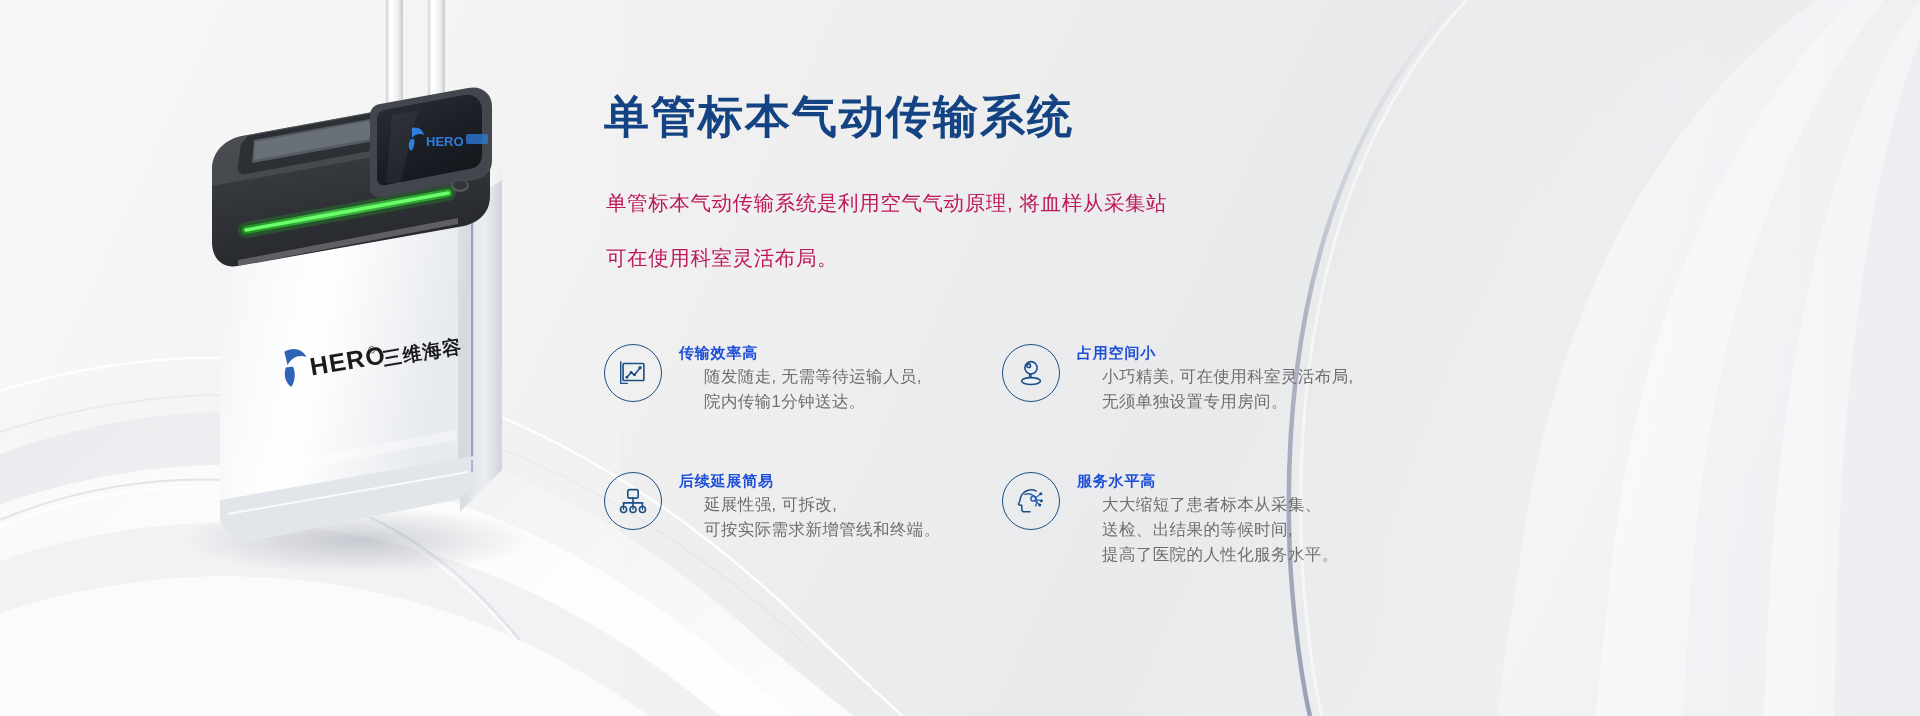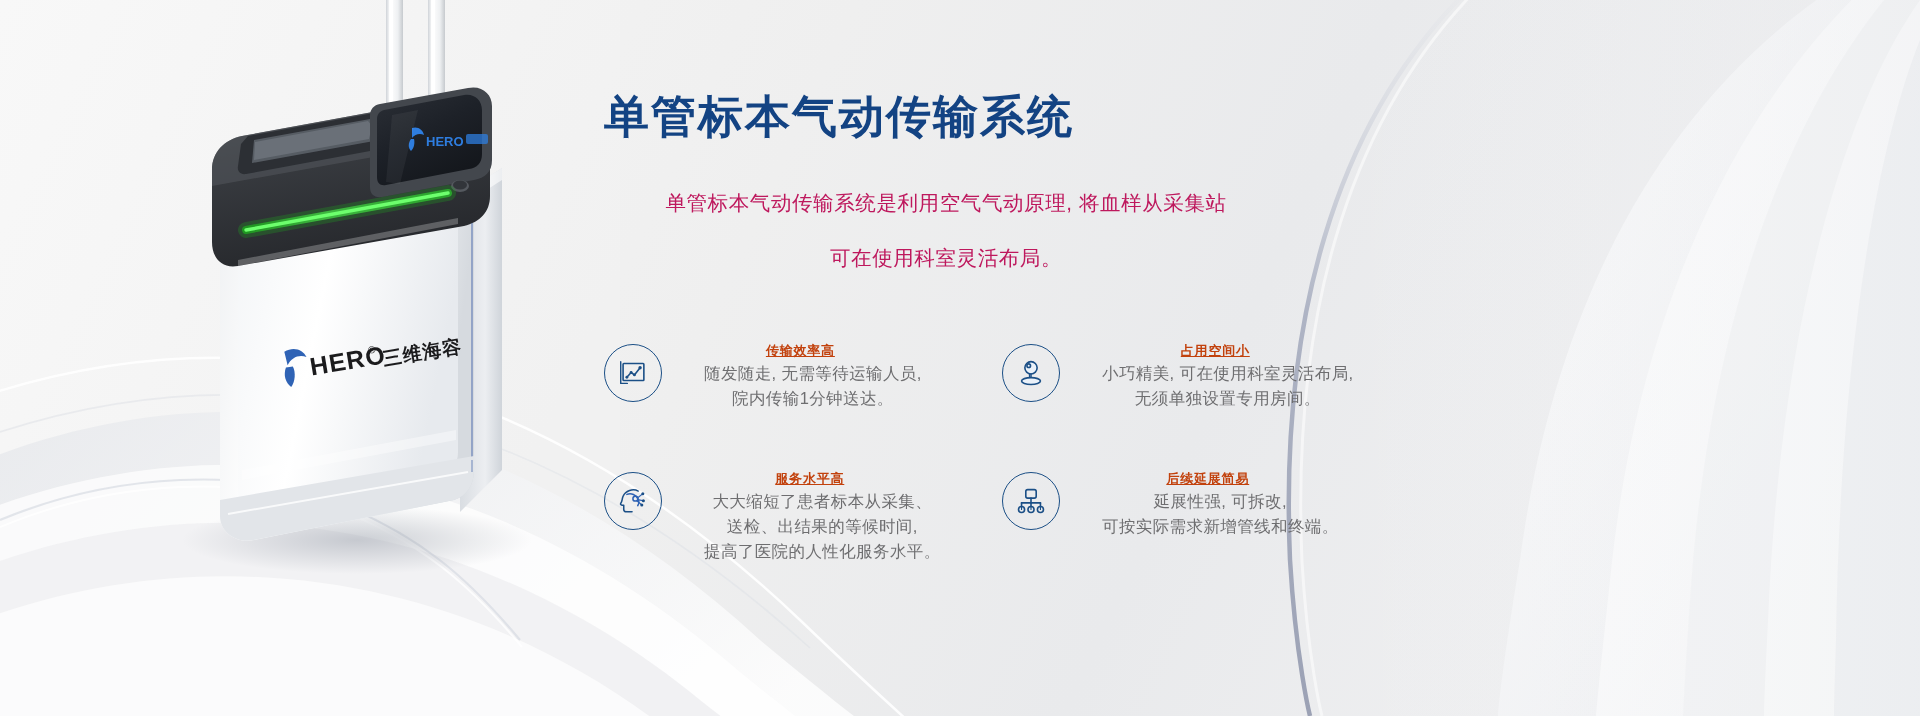--- a/index.html
+++ b/index.html
@@ -13,21 +13,21 @@
   
   .bg { position:absolute; inset:0; overflow:hidden;
         background:linear-gradient(115deg,#f7f7f7 0%,#efefef 38%,#e9eaec 62%,#f3f3f4 100%); }
   .bg svg { position:absolute; inset:0; width:1920px; height:716px; display:block; }
 
   
   .machine { position:absolute; left:142px; top:0px; width:470px; height:716px; }
   .machine svg { width:100%; height:100%; display:block; }
 
   
-  .content { position:absolute; left:604px; top:0; width:1290px; height:660px;text-align:center; }
+  .content { position:absolute; left:604px; top:0; width:1290px; height:660px; }
 
   .title {
     position:absolute; left:0; top:92px;
     font-size:45px; font-weight:bold; color:#134383;
     letter-spacing:2px; line-height:1.1;
     white-space:nowrap;
   }
 
   .desc { position:absolute; left:2px; top:175px; width:680px; }
   .desc-line {
@@ -46,22 +46,22 @@
   .feature { display:flex; align-items:flex-start; }
   .feat-icon {
     width:58px; height:58px; flex:0 0 58px;
     border:1.6px solid #1b4f86; border-radius:50%;
     display:flex; align-items:center; justify-content:center;
     margin-top:2px;
   }
   .feat-icon svg { width:34px; height:34px; display:block; }
   .feat-text { margin-left:17px; padding-top:0px; }
   .feat-title {
-    font-size:13px; font-weight:bold; color:#c2410c;
-    letter-spacing:0.8px; line-height:1.45; white-space:nowrap;text-decoration:underline;
+    font-size:15px; font-weight:bold; color:#1d4ed8;
+    letter-spacing:0.8px; line-height:1.45; white-space:nowrap;
   }
   .feat-line {
     font-size:16.5px; color:#6e6e70;
     letter-spacing:0.4px; line-height:1.52; white-space:nowrap;margin-left:25px;
   }
 </style>
 </head>
 <body>
 
 <div class="bg">
@@ -287,20 +287,40 @@
           <circle cx="15.6" cy="10.2" r="1.9"></circle>
           <path d="M18 19 L18 26" stroke-width="1.6"></path>
           <path d="M16.4 19.5 L16.4 26" stroke-width="1.3"></path>
           <ellipse cx="18" cy="26.5" rx="10" ry="3.6" fill="#eaf1f9"></ellipse>
         </svg>
       </span>
       <div class="feat-text">
         <div class="feat-title">占用空间小</div>
         <div class="feat-line">小巧精美, 可在使用科室灵活布局,</div>
         <div class="feat-line">无须单独设置专用房间。</div>
+      </div>
+    </div>
+
+    <div class="feature" style="margin-top:18px;">
+      <span class="feat-icon">
+        <svg viewBox="0 0 36 36" fill="none" stroke="#1b4f86" stroke-width="1.7" stroke-linecap="round" stroke-linejoin="round">
+          <rect x="12.5" y="6" width="11" height="9" rx="2"></rect>
+          <path d="M18 15 L18 20"></path>
+          <path d="M8 20 L28 20"></path>
+          <path d="M8 20 L8 24 M18 20 L18 24 M28 20 L28 24"></path>
+          <circle cx="8" cy="27" r="3.2"></circle>
+          <circle cx="18" cy="27" r="3.2"></circle>
+          <circle cx="28" cy="27" r="3.2"></circle>
+          <path d="M8 24.5 L8 27 M18 24.5 L18 27 M28 24.5 L28 27" stroke-width="1.2"></path>
+        </svg>
+      </span>
+      <div class="feat-text">
+        <div class="feat-title">后续延展简易</div>
+        <div class="feat-line">延展性强, 可拆改,</div>
+        <div class="feat-line">可按实际需求新增管线和终端。</div>
       </div>
     </div>
 
     <div class="feature" style="margin-top:18px;">
       <span class="feat-icon">
         <svg viewBox="0 0 36 36" fill="none" stroke="#1b4f86" stroke-width="1.6" stroke-linecap="round" stroke-linejoin="round">
           <path d="M23.5 7.5 C18 4.5 10 7 7.5 13 C6.2 16 6.6 18.5 5.2 20.2
                    C4.4 21.2 5 22.3 6.4 22.4 L8.2 22.5 L8.2 27 C8.2 28.6 9.4 29.5 11 29.5 L17 29.5"></path>
           <path d="M11.5 11 C16 9 21.5 11.5 23.5 16 C24.6 18.6 24.3 21 23 23" stroke="#2f63b5"></path>
           <circle cx="20.5" cy="15.5" r="2.6" stroke="#2f63b5"></circle>
@@ -313,34 +333,14 @@
         </svg>
       </span>
       <div class="feat-text">
         <div class="feat-title">服务水平高</div>
         <div class="feat-line">大大缩短了患者标本从采集、</div>
         <div class="feat-line">送检、出结果的等候时间,</div>
         <div class="feat-line">提高了医院的人性化服务水平。</div>
       </div>
     </div>
 
-    <div class="feature" style="margin-top:18px;">
-      <span class="feat-icon">
-        <svg viewBox="0 0 36 36" fill="none" stroke="#1b4f86" stroke-width="1.7" stroke-linecap="round" stroke-linejoin="round">
-          <rect x="12.5" y="6" width="11" height="9" rx="2"></rect>
-          <path d="M18 15 L18 20"></path>
-          <path d="M8 20 L28 20"></path>
-          <path d="M8 20 L8 24 M18 20 L18 24 M28 20 L28 24"></path>
-          <circle cx="8" cy="27" r="3.2"></circle>
-          <circle cx="18" cy="27" r="3.2"></circle>
-          <circle cx="28" cy="27" r="3.2"></circle>
-          <path d="M8 24.5 L8 27 M18 24.5 L18 27 M28 24.5 L28 27" stroke-width="1.2"></path>
-        </svg>
-      </span>
-      <div class="feat-text">
-        <div class="feat-title">后续延展简易</div>
-        <div class="feat-line">延展性强, 可拆改,</div>
-        <div class="feat-line">可按实际需求新增管线和终端。</div>
-      </div>
-    </div>
-
   </div>
 </div>
 
 </body></html>

